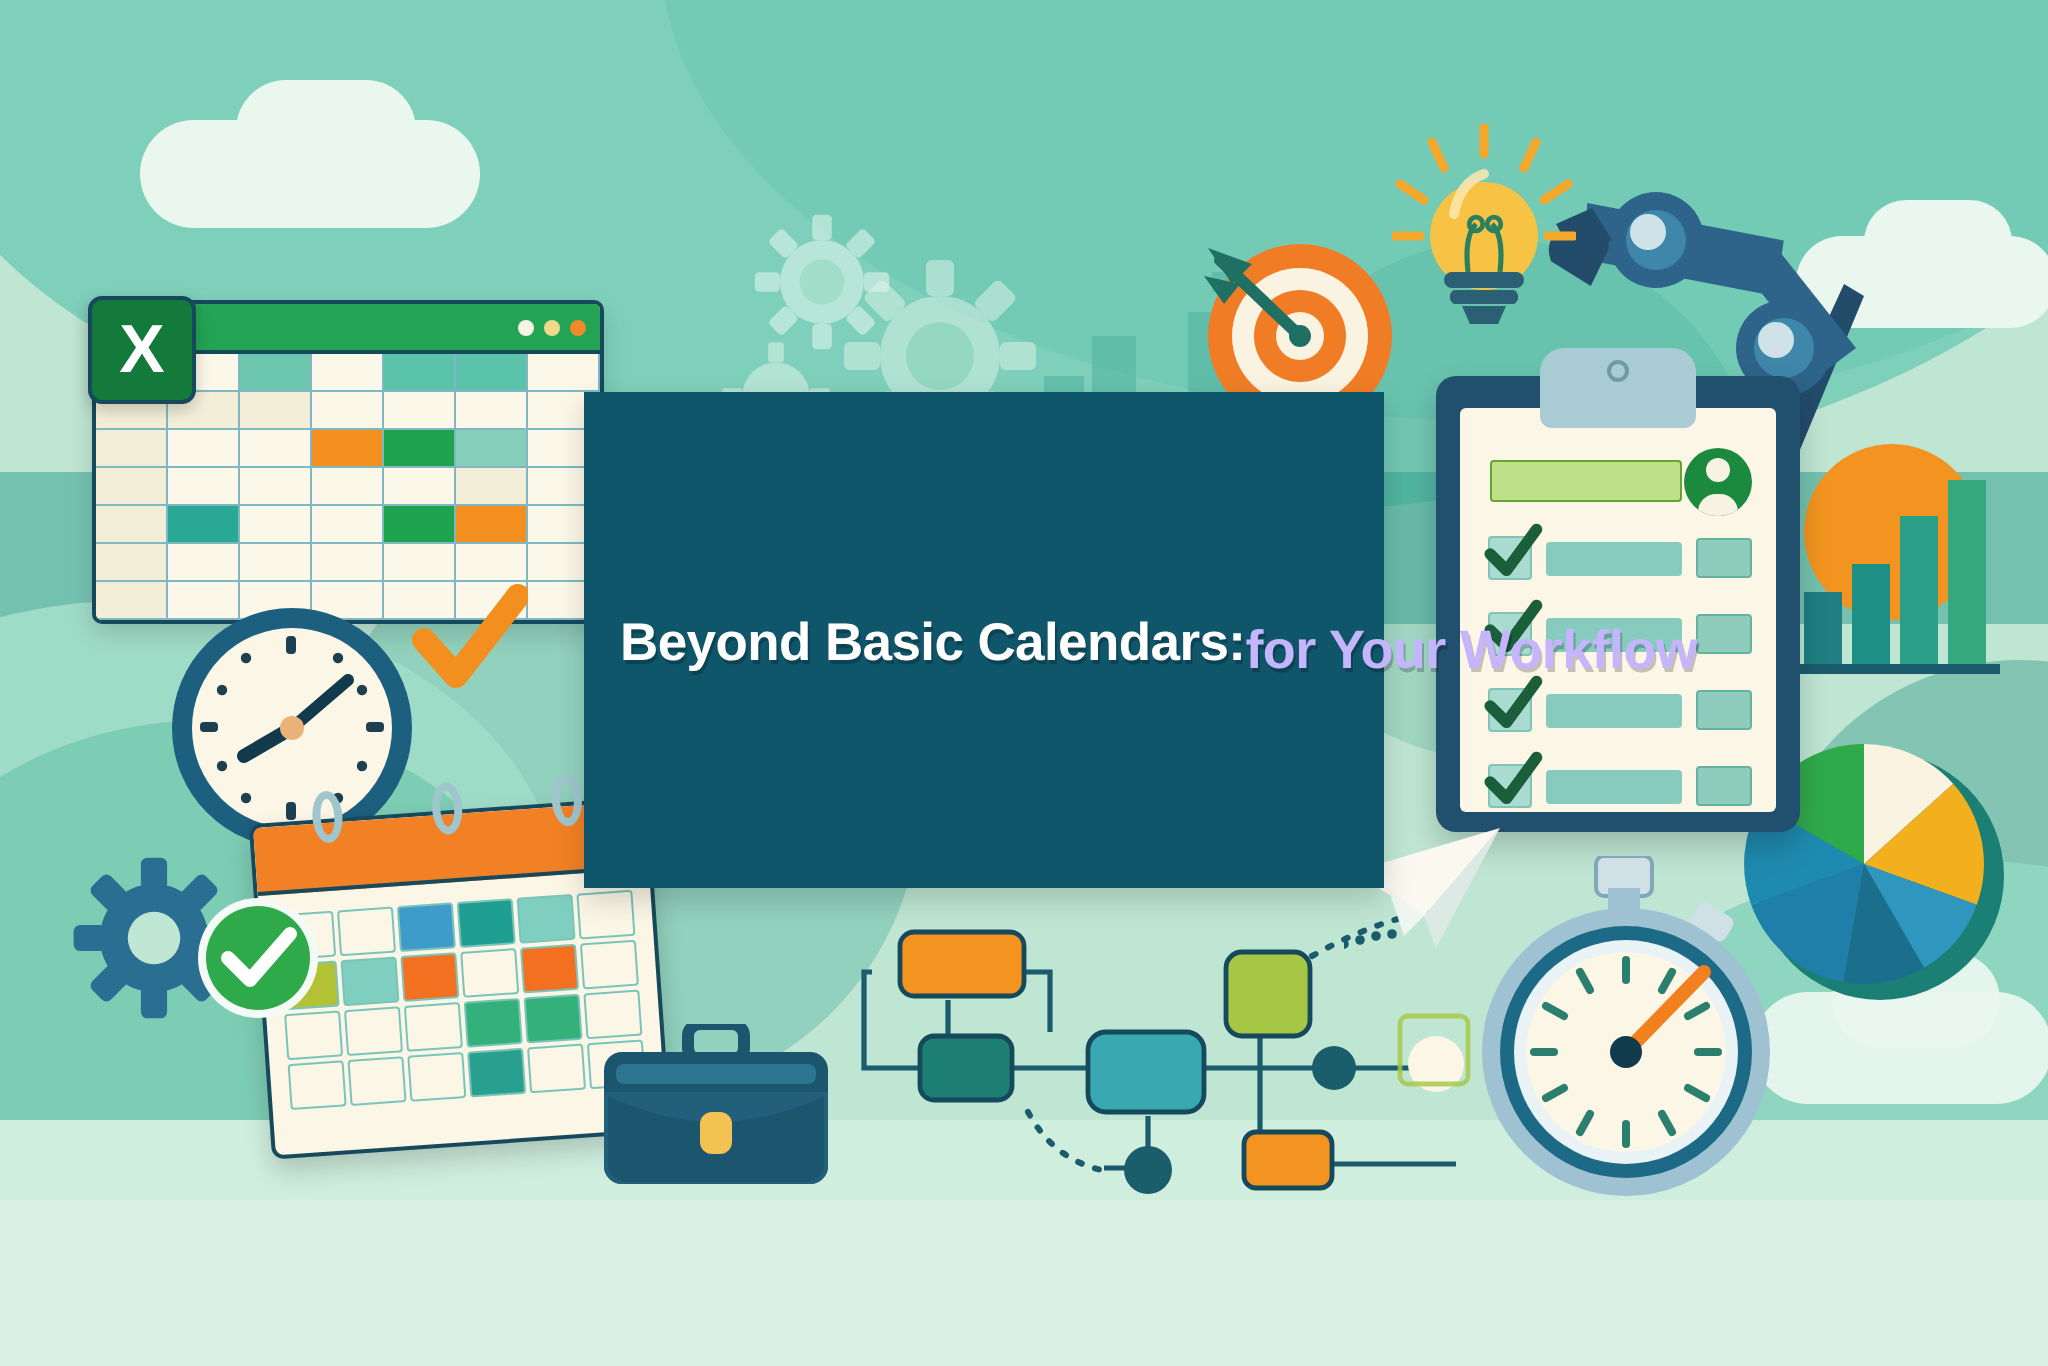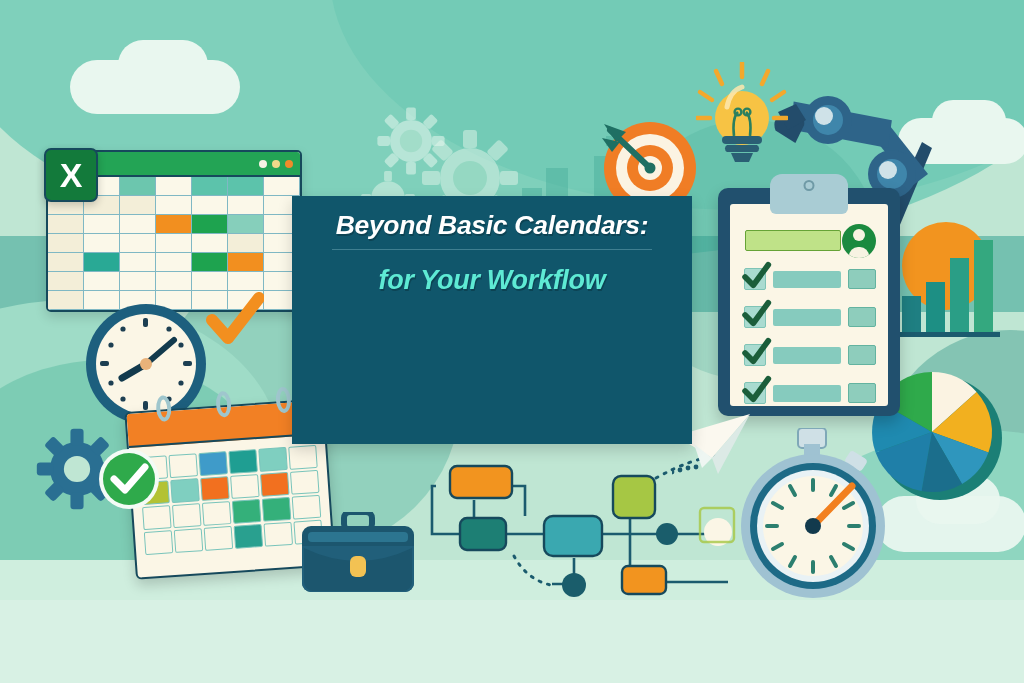--- a/index.html
+++ b/index.html
@@ -72,40 +72,39 @@
 
   
   .sky { fill:#4fb3a0; opacity:.55; }
 
   
   #banner {
     left:292px; top:196px; width:400px; height:248px;
     background:#10566b;
     box-shadow:0 6px 14px rgba(0,0,0,.16);
     padding:16px 18px 12px 18px;
-    display:flex; flex-direction:column; align-items:center; justify-content:flex-start;
+    display:flex; align-items:center; justify-content:flex-start;
     z-index:40;
-    font-style:italic;
   }
   #banner .l1 {
     color:#ffffff; font-weight:bold; font-size:26.5px;
     letter-spacing:-.3px; white-space:nowrap;
     text-shadow:1px 2px 0 rgba(0,0,0,.22);
     line-height:1.05;
   }
   #banner .rule {
     width:320px; height:1.5px; background:#3f7f90; margin:9px 0 8px 0;
   }
   #banner .l2, #banner .l3 {
     color:#f3c253; font-weight:bold; font-size:37px;
     letter-spacing:-.8px; white-space:nowrap; line-height:1.12;
     text-shadow:1px 2px 0 rgba(0,0,0,.25);
   }
   #banner .l4 {
-    color:#5eead4; font-weight:bold; font-size:27px;
+    color:#c4b5fd; font-weight:bold; font-size:27px;
     letter-spacing:-.3px; white-space:nowrap; margin-top:7px;
     text-shadow:1px 2px 0 rgba(0,0,0,.22);
   }
 
   
   #sheet {
     left:46px; top:150px; width:256px; height:162px;
     background:#fbf8e9; border:2.5px solid #16495c;
     border-radius:5px; overflow:hidden; z-index:20;
     box-shadow:0 5px 12px rgba(0,0,0,.15);

